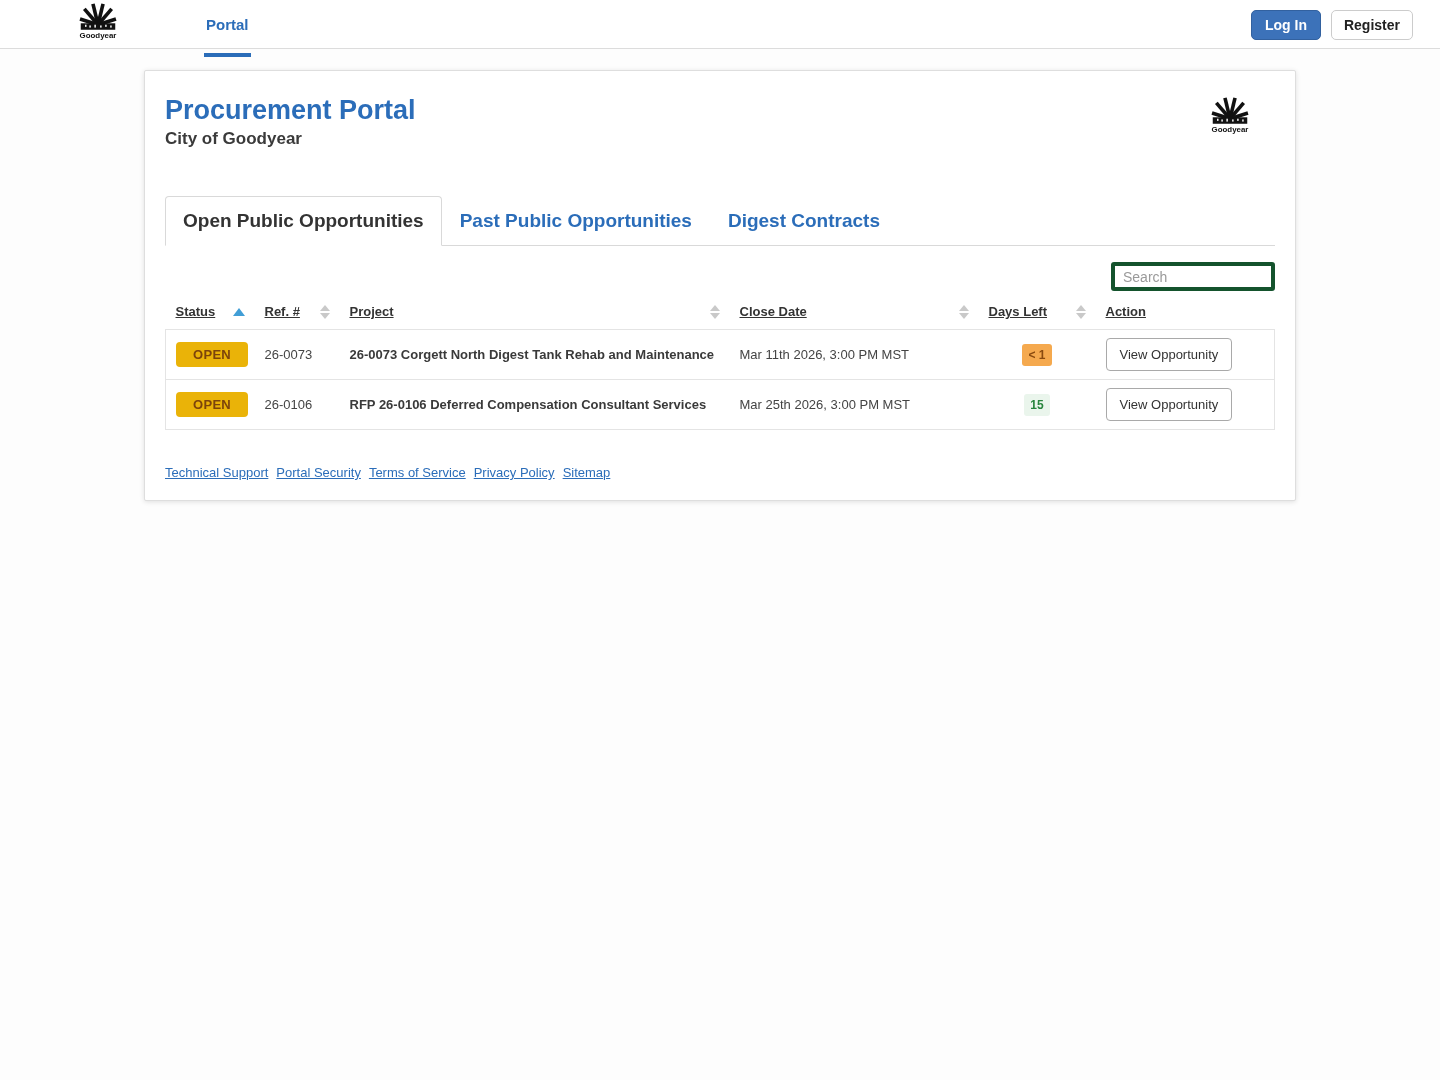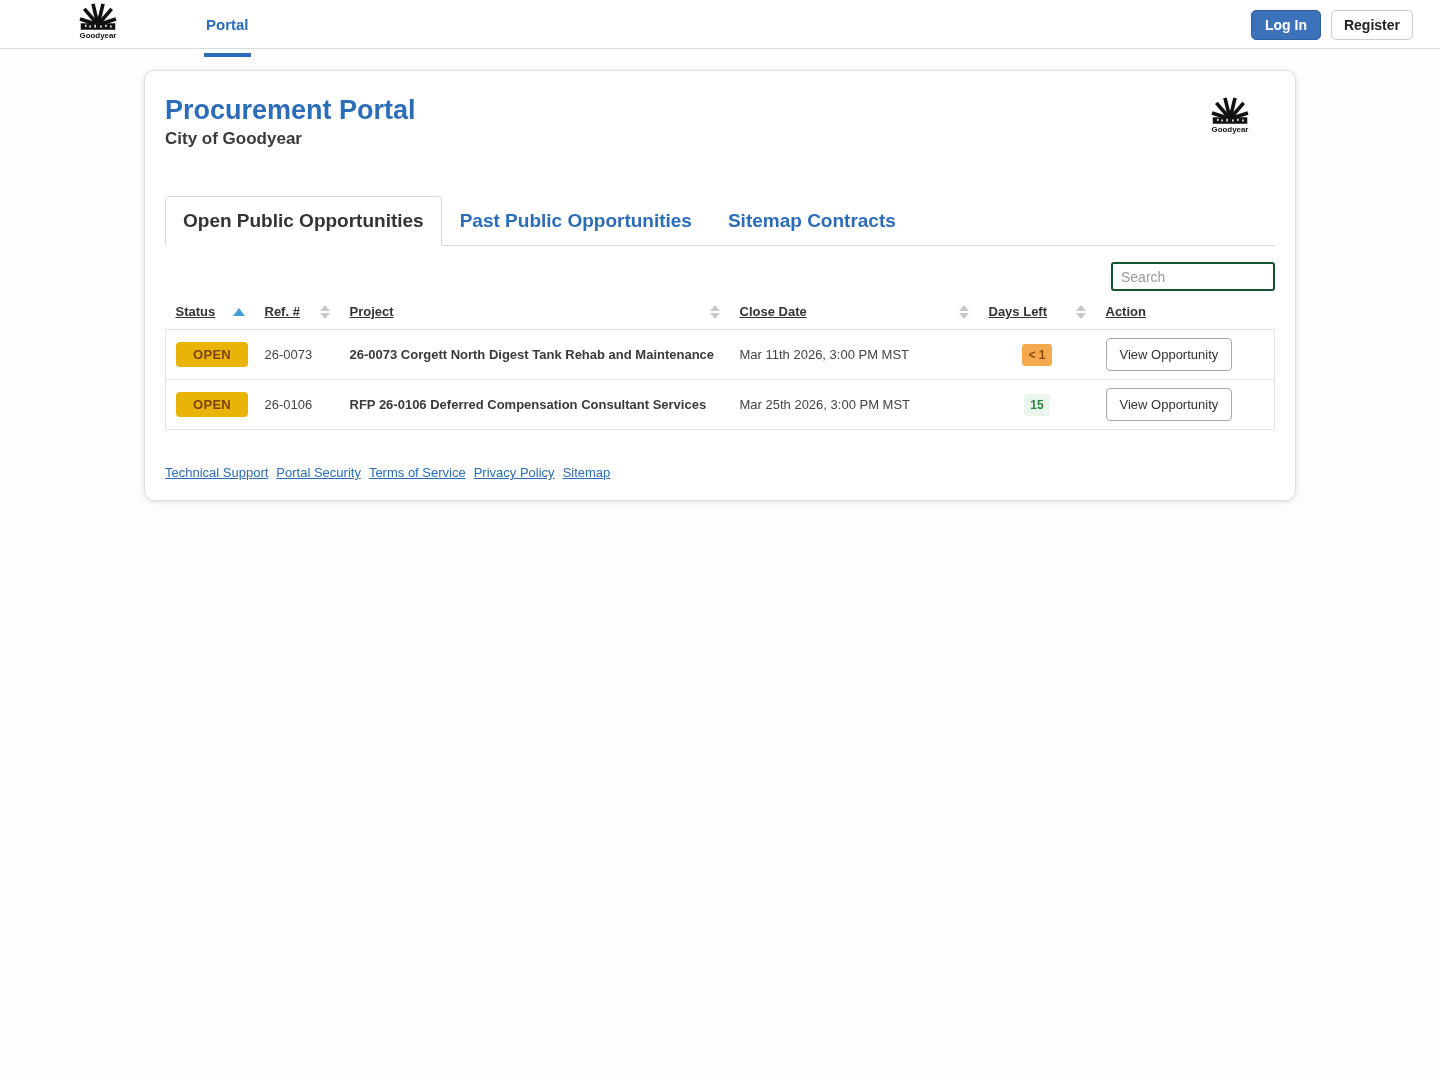--- a/index.html
+++ b/index.html
@@ -27,21 +27,21 @@
   }
   .btn-register {
     background: #fff; color: #222; border: 1px solid #ccc; border-radius: 5px;
     font-weight: bold; font-size: 14px; padding: 6px 12px; cursor: pointer;
     font-family: "Liberation Sans", sans-serif;
   }
 
   
   .card {
     width: 1152px; margin: 21px auto 0 144px; background: #fff;
-    border: 1px solid #dedede; border-radius: 10px;
+    border: 1px solid #dedede; border-radius: 2px;
     box-shadow: 0 1px 5px rgba(0,0,0,0.12);
     padding: 24px 20px 20px 20px; position: relative;
   }
   .card-header { position: relative; }
   .page-title { color: #2b6db9; font-size: 27px; font-weight: bold; line-height: 1.15; }
   .page-subtitle { color: #3a3a3a; font-size: 17px; font-weight: bold; margin-top: 3px; }
   .card-logo { position: absolute; top: 0; right: 22px; width: 46px; height: 46px; }
 
   
   .tabs { display: flex; margin-top: 47px; border-bottom: 1px solid #d9d9d9; }
@@ -51,21 +51,21 @@
   }
   .tab.active {
     color: #333; background: #fff; border: 1px solid #d9d9d9; border-bottom: 1px solid #fff;
     border-radius: 4px 4px 0 0;
   }
   .tab.inactive { color: #2b6db9; }
 
   
   .search-row { display: flex; justify-content: flex-end; margin-top: 16px; }
   .search-input {
-    width: 164px; height: 29px; border: 2px solid #14532d; border-radius: 3px;
+    width: 164px; height: 29px; border: 4px solid #14532d; border-radius: 3px;
     padding: 4px 8px; font-size: 14px; color: #333; font-family: "Liberation Sans", sans-serif;
   }
   .search-input::placeholder { color: #9a9a9a; }
 
   
   table { width: 100%; border-collapse: collapse; margin-top: 7px; table-layout: fixed; }
   col.c-status { width: 89px; } col.c-ref { width: 85px; } col.c-project { width: 390px; }
   col.c-close { width: 249px; } col.c-days { width: 117px; } col.c-action { width: auto; }
   th {
     text-align: left; font-size: 13px; font-weight: bold; color: #333;
@@ -160,21 +160,21 @@
         <rect x="42" y="33" width="2" height="3"></rect>
           <rect x="49" y="34" width="2" height="3"></rect>
       </g>
       <text x="32" y="51" text-anchor="middle" font-size="11" font-weight="bold" fill="#111" font-family="Liberation Sans, sans-serif">Goodyear</text>
     </svg>
   </div>
 
   <div class="tabs">
     <div class="tab active">Open Public Opportunities</div>
     <div class="tab inactive">Past Public Opportunities</div>
-    <div class="tab inactive">Sitemap Contracts</div>
+    <div class="tab inactive">Digest Contracts</div>
   </div>
 
   <div class="search-row">
     <input class="search-input" type="text" placeholder="Search" style="">
   </div>
 
   <table>
     <colgroup>
       <col class="c-status">
         <col class="c-ref">

